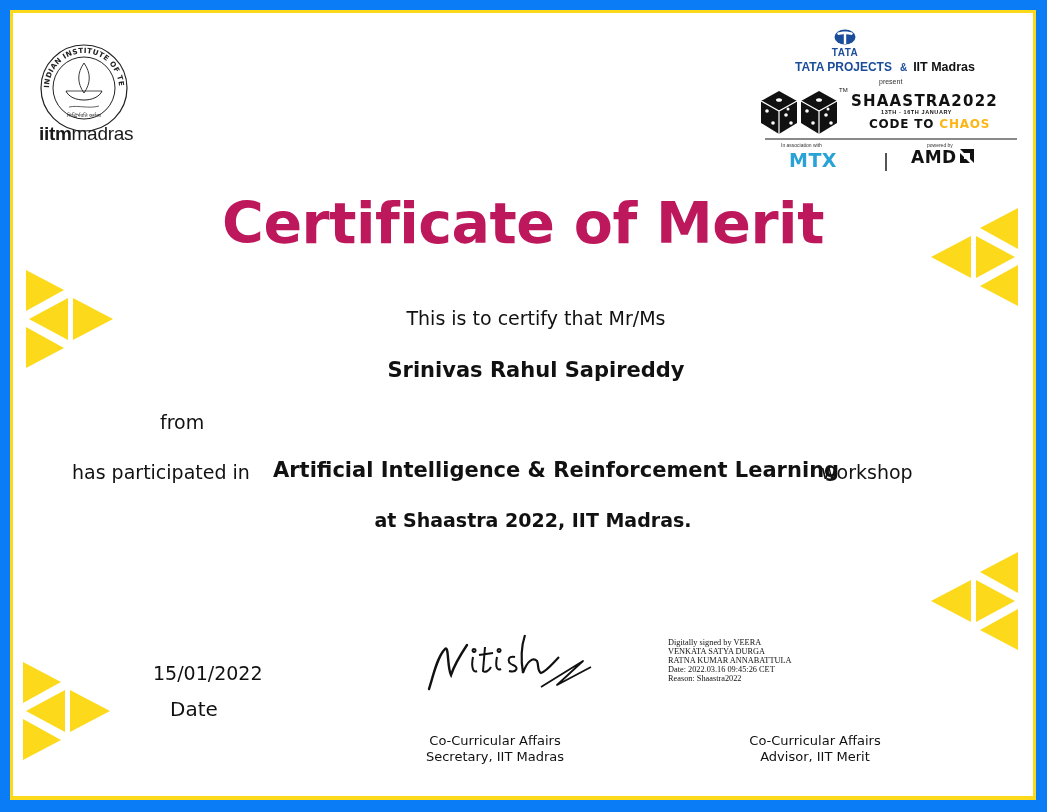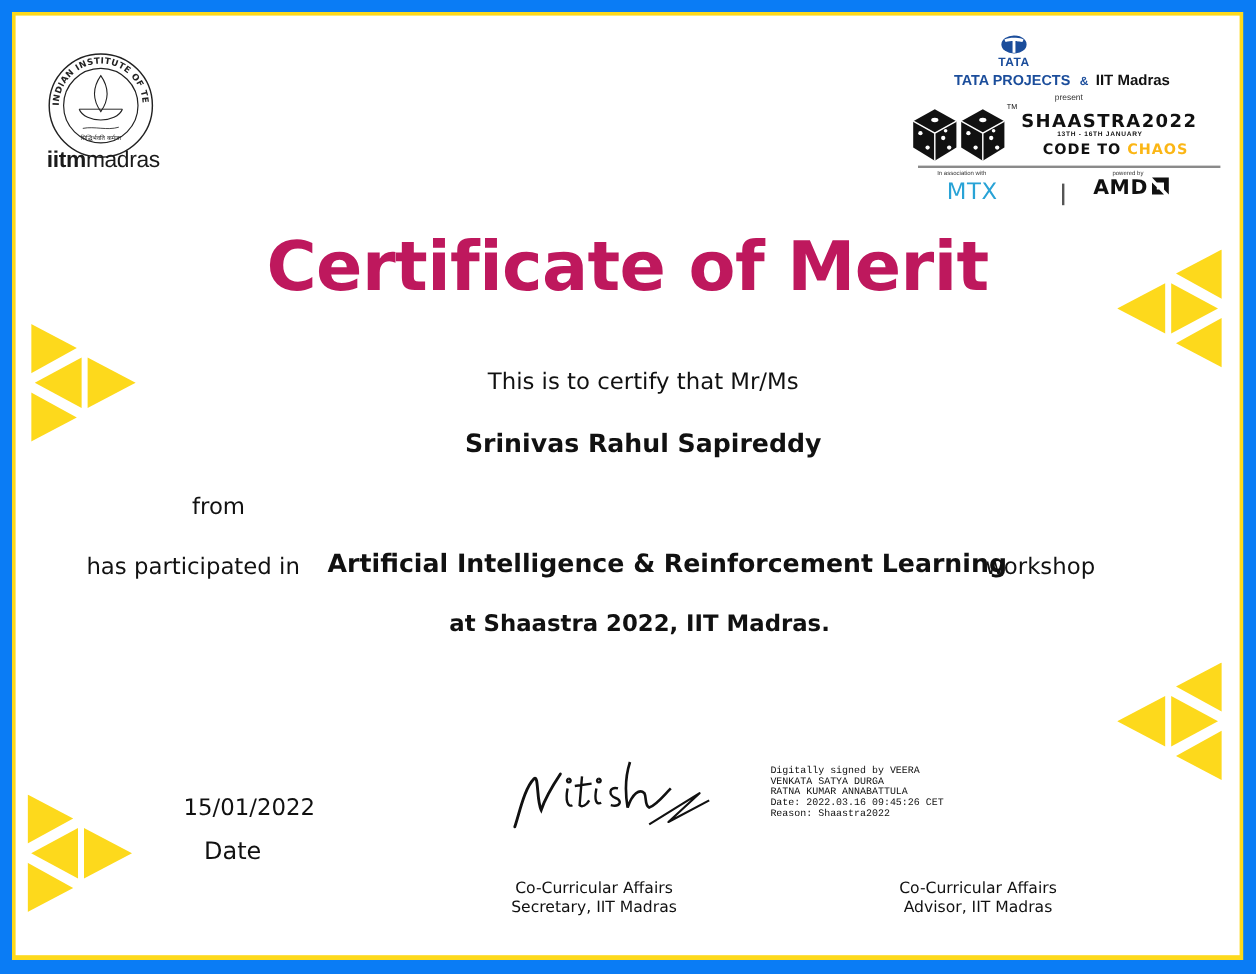--- a/index.html
+++ b/index.html
@@ -23,21 +23,21 @@
   .iitm-text { color:#111; font-weight:bold; font-size:12.5px; }
   .present { position:absolute; left:118px; top:57px; font-size:7px; color:#333; }
   .shaastra { position:absolute; left:90px; top:71px; font-weight:bold; font-size:15px; color:#111; letter-spacing:1.2px; font-family:"DejaVu Sans", sans-serif; }
   .tm { position:absolute; left:78px; top:66px; font-size:6px; color:#111; }
   .dates { position:absolute; left:120px; top:88px; font-size:5.5px; color:#111; letter-spacing:0.6px; font-weight:bold; }
   .code-chaos { position:absolute; left:108px; top:96px; font-weight:bold; font-size:12px; color:#111; letter-spacing:0.8px; font-family:"DejaVu Sans", sans-serif; }
   .code-chaos .hl { color:#fbb615; }
   .sp-rule { position:absolute; left:4px; top:117px; width:252px; height:2px; background:#8a8a8a; }
   .assoc { position:absolute; left:20px; top:121px; font-size:5px; color:#333; }
   .powered { position:absolute; left:166px; top:121px; font-size:5px; color:#333; }
-  .mtx { position:absolute; left:28px; top:128px; font-weight:normal; font-size:19px; color:#29a3d6; letter-spacing:0.5px; font-family:"DejaVu Sans", sans-serif; }
+  .mtx { position:absolute; left:28px; top:128px; font-weight:bold; font-size:19px; color:#29a3d6; letter-spacing:0.5px; font-family:"DejaVu Sans", sans-serif; }
   .sp-div { position:absolute; left:124px; top:132px; width:2px; height:18px; background:#555; }
   .amd { position:absolute; left:150px; top:126px; font-weight:bold; font-size:17px; color:#111; letter-spacing:0.5px; font-family:"DejaVu Sans", sans-serif; }
 
   
   .title { left:0; top:177px; width:1020px; font-family:"DejaVu Sans", sans-serif; font-weight:bold; font-size:57px; color:#be185d; letter-spacing:-0.5px; }
 
   .body-text { font-family:"DejaVu Sans", sans-serif; color:#111; white-space:nowrap; }
   .t-reg { font-size:19px; }
   .t-med { font-size:21px; font-weight:600; }
 
@@ -138,29 +138,29 @@
     <path d="M50 30 C48 40 50 46 54 44 M51 22 a1.5 1.5 0 1 0 0.1 0" fill="none" stroke="#111" stroke-width="2"></path>
     <path d="M62 20 L60 44 C62 46 66 44 68 40 M56 28 L70 26" fill="none" stroke="#111" stroke-width="2"></path>
     <path d="M74 30 C72 40 74 44 78 42 M76 22 a1.5 1.5 0 1 0 0.1 0" fill="none" stroke="#111" stroke-width="2"></path>
     <path d="M92 30 C84 28 84 36 90 38 C96 40 94 46 86 44" fill="none" stroke="#111" stroke-width="2"></path>
     <path d="M102 8 C98 20 98 34 100 46 C104 34 110 30 114 34 C116 38 114 44 118 46 C124 44 130 36 136 30" fill="none" stroke="#111" stroke-width="2.2"></path>
     <path d="M118 60 L160 34 L134 58 L168 40" fill="none" stroke="#111" stroke-width="1.8" stroke-linejoin="round"></path>
   </svg>
   <div class="abs center body-text" style="left:402px;top:720px;width:160px;font-size:13px;">Co-Curricular Affairs</div>
   <div class="abs center body-text" style="left:402px;top:736px;width:160px;font-size:13px;">Secretary, IIT Madras</div>
 
-  <div class="abs" style="left:629px;top:625px;font-family:Liberation Mono, monospace;font-size:8.3px;line-height:9px;color:#111;">
+  <div class="abs" style="left:655px;top:625px;font-family:Liberation Serif, serif;font-size:8.3px;line-height:9px;color:#111;">
     <div>Digitally signed by VEERA</div>
     <div>VENKATA SATYA DURGA</div>
     <div>RATNA KUMAR ANNABATTULA</div>
     <div>Date: 2022.03.16 09:45:26 CET</div>
     <div>Reason: Shaastra2022</div>
   </div>
   <div class="abs center body-text" style="left:702px;top:720px;width:200px;font-size:13px;">Co-Curricular Affairs</div>
-  <div class="abs center body-text" style="left:702px;top:736px;width:200px;font-size:13px;">Advisor, IIT Madras</div>
+  <div class="abs center body-text" style="left:702px;top:736px;width:200px;font-size:13px;">Advisor, IIT Merit</div>
 
   <svg class="tri-group" width="90" height="100" viewBox="0 0 90 100" style="left:13px;top:257px;">
     <g fill="#fdd91c">
       <polygon points="0,0 38,20 0,41"></polygon>
       <polygon points="3,49 42,28 42,70"></polygon>
       <polygon points="0,57 38,78 0,98"></polygon>
       <polygon points="47,28 87,49 47,70"></polygon>
     </g>
   </svg>
   <svg class="tri-group" width="90" height="100" viewBox="0 0 90 100" style="left:10px;top:649px;">

